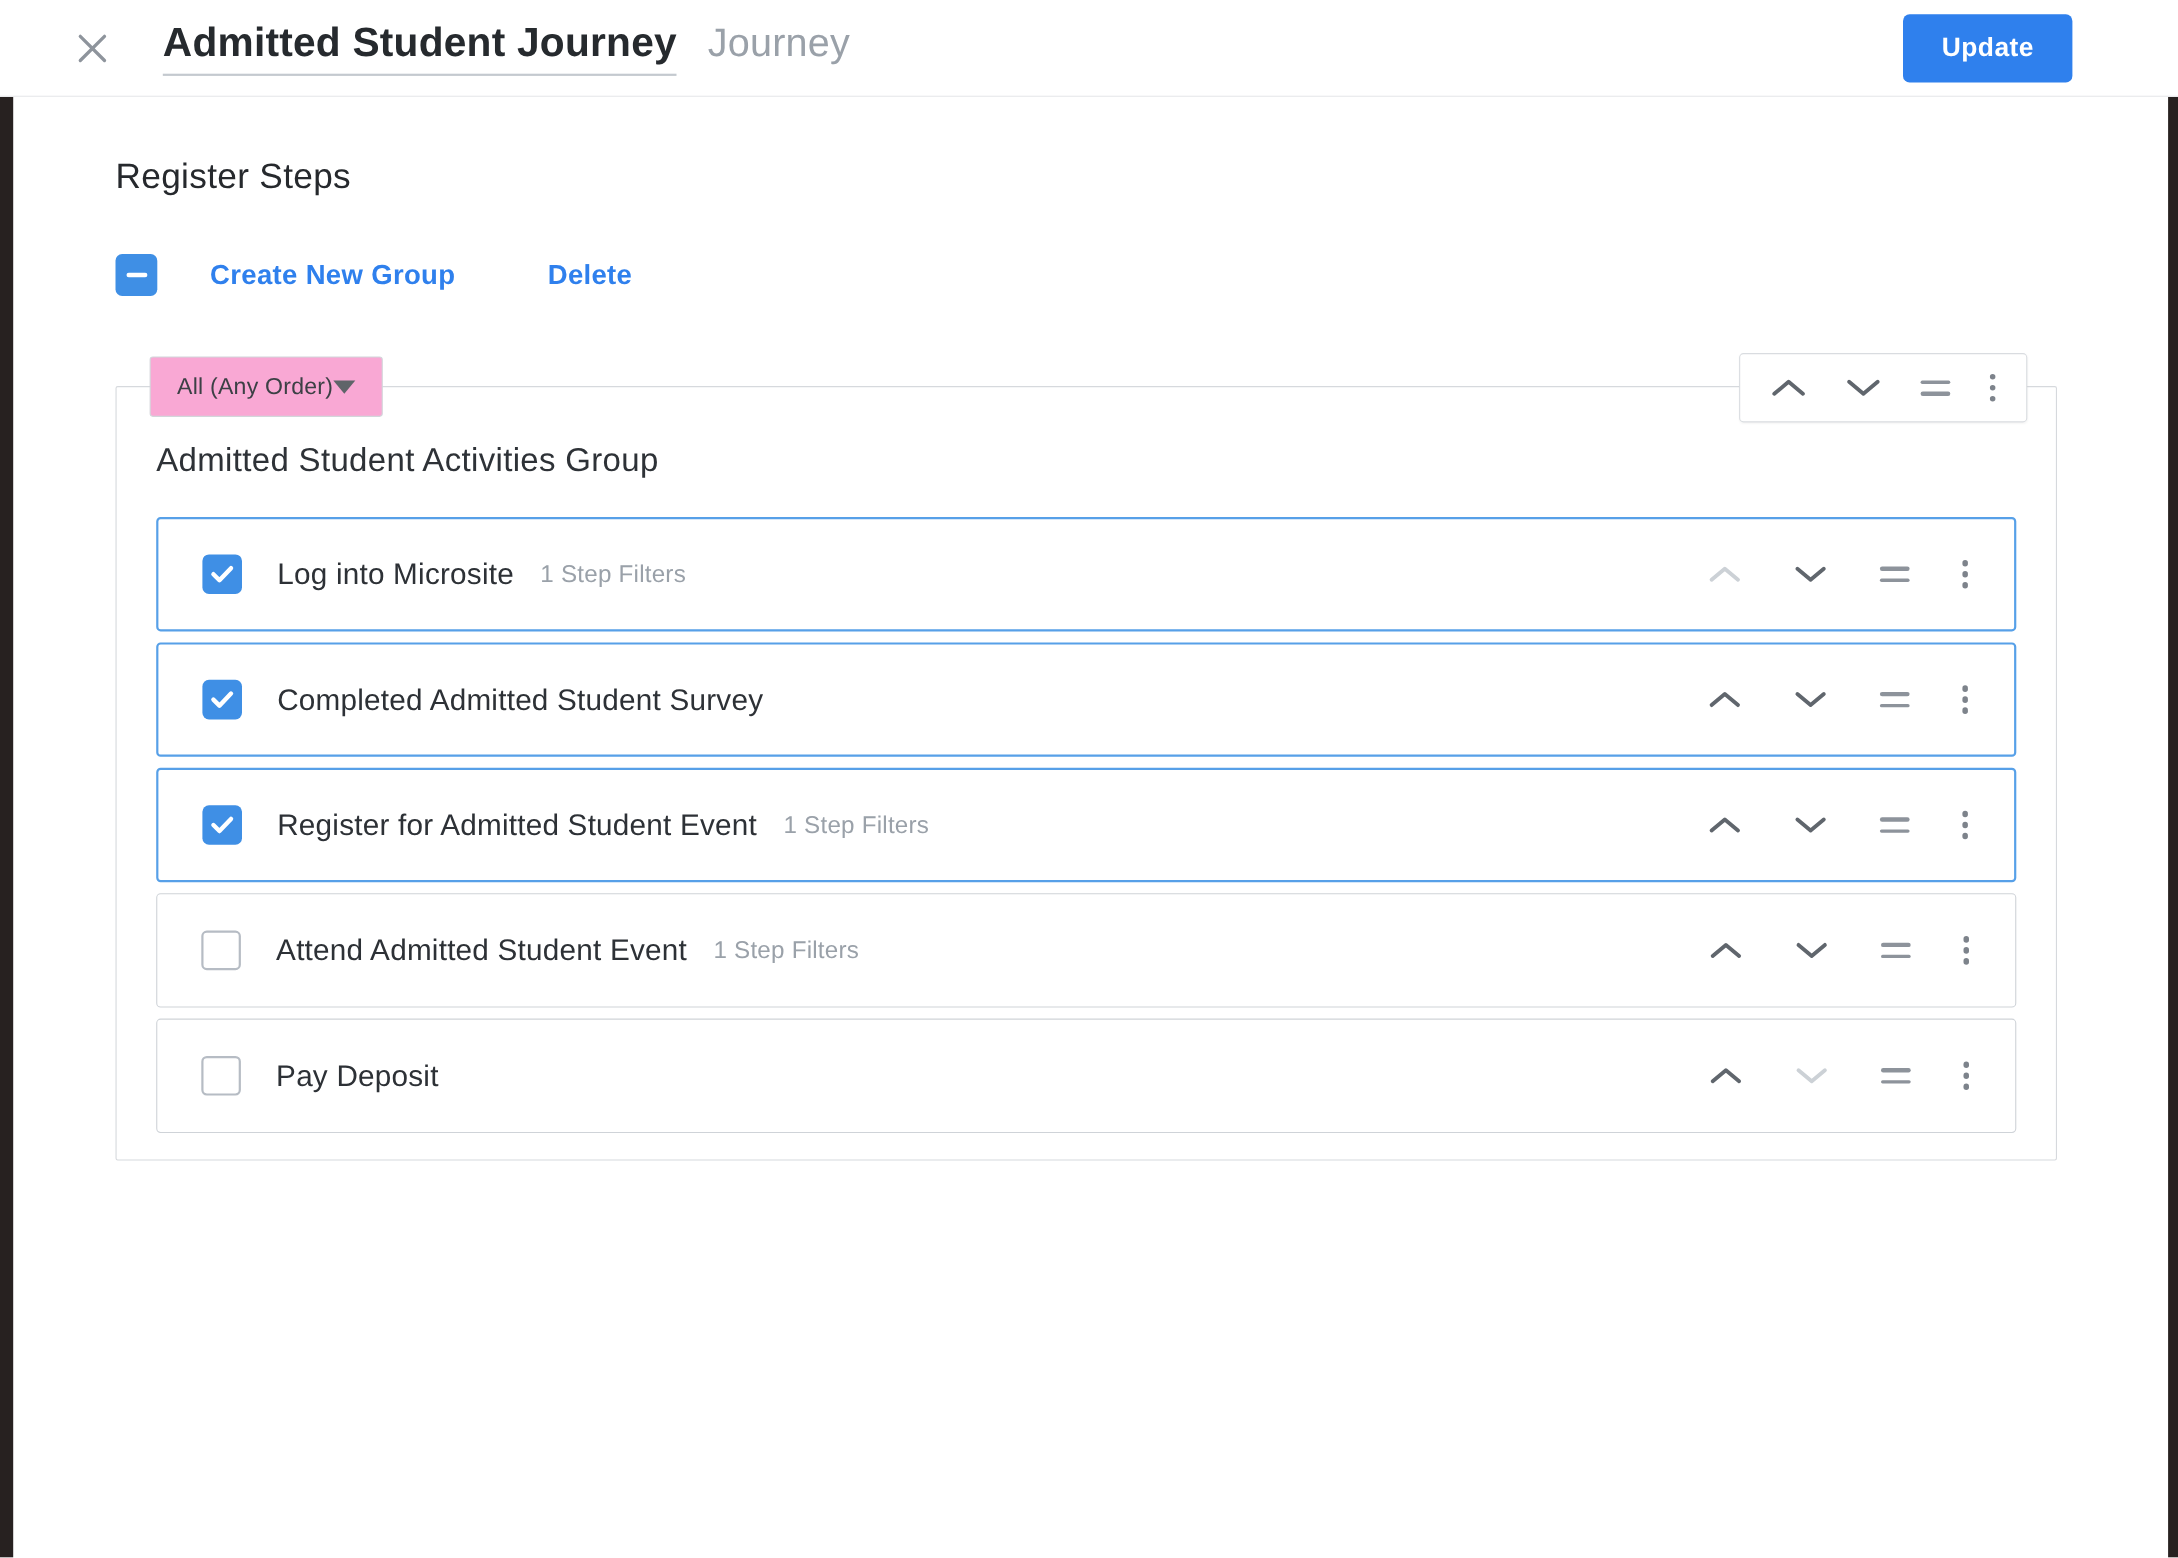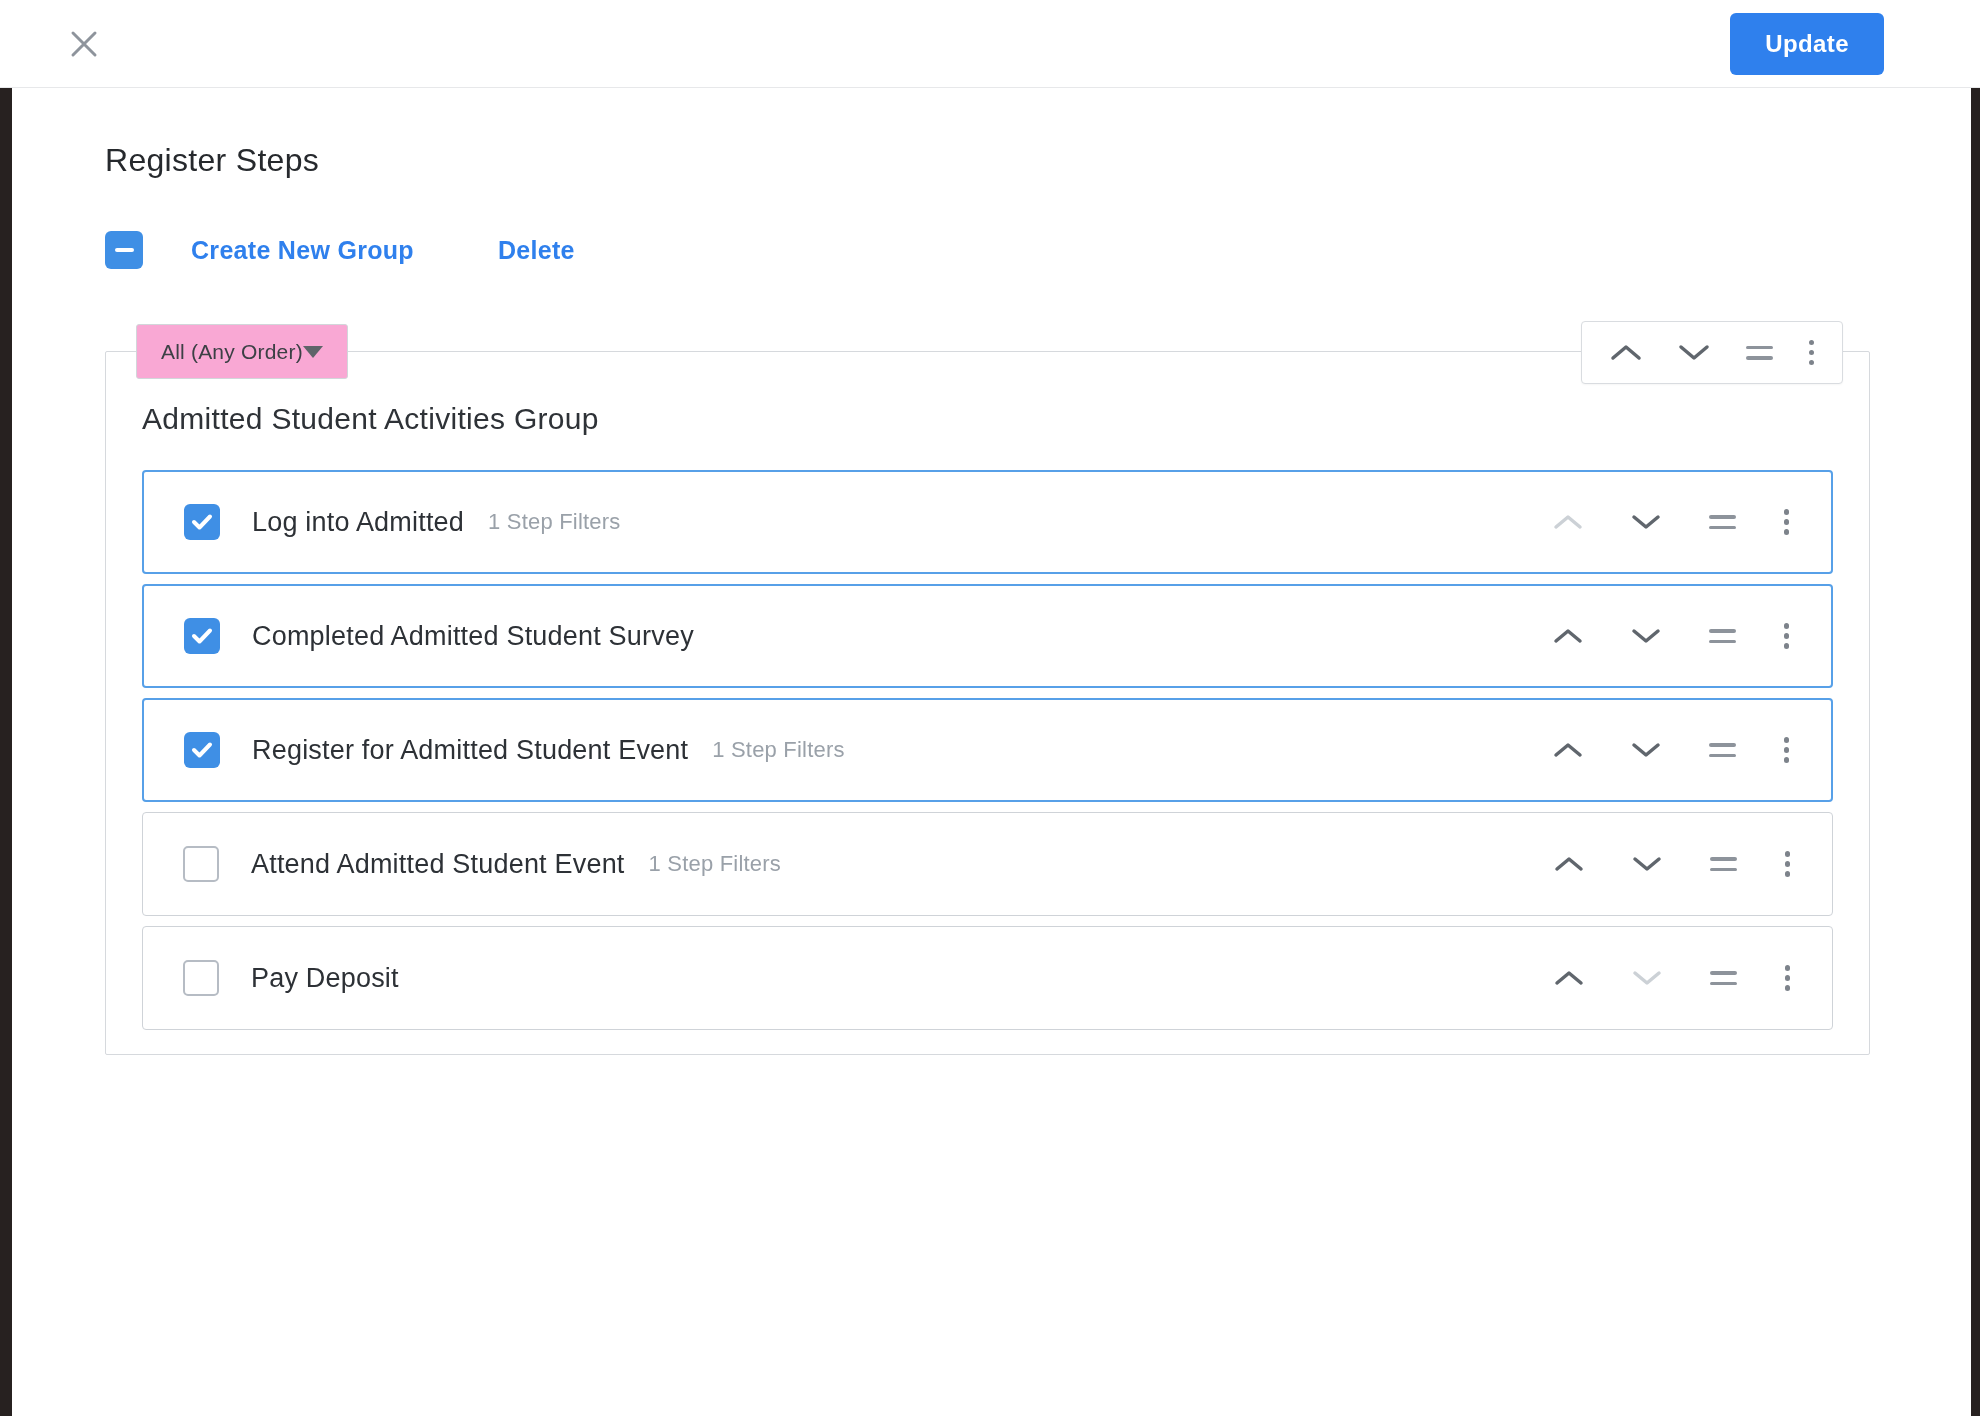--- a/index.html
+++ b/index.html
@@ -139,20 +139,24 @@
 
 <div class="edge left"></div>
 <div class="edge right"></div>
 
 <div class="topbar">
   <span class="close-btn">
     <svg width="32" height="32" viewBox="0 0 32 32">
         <path d="M5 5 L27 27 M27 5 L5 27" stroke="currentColor" stroke-width="3" stroke-linecap="round" fill="none"></path>
       </svg>
   </span>
+  <div class="title-wrap">
+    <span class="page-title">Admitted Student Journey</span>
+    <span class="page-subtitle">Journey</span>
+  </div>
   <button class="update-btn">Update</button>
 </div>
 
 <div class="content">
 
   <h2 class="section-heading">Register Steps</h2>
 
   <div class="toolbar">
     <span class="checkbox on">
       <span class="minus-bar"></span>
@@ -195,21 +199,21 @@
     </div>
 
     <div class="group-name">Admitted Student Activities Group</div>
 
     <div class="step-row first checked">
       <span class="checkbox on">
         <svg width="22" height="18" viewBox="0 0 22 18">
             <path d="M3 9 L8.5 14.5 L19 3.5" stroke="#fff" stroke-width="4" fill="none" stroke-linecap="round" stroke-linejoin="round"></path>
           </svg>
       </span>
-      <span class="step-label">Log into Admitted</span>
+      <span class="step-label">Log into Microsite</span>
       <span class="step-filters">1 Step Filters</span>
       <div class="row-actions">
         <span class="icon-btn light">
             <svg width="30" height="16" viewBox="0 0 30 16">
               <path d="M3 13 L15 3 L27 13" fill="none" stroke="currentColor" stroke-width="3.5" stroke-linecap="round" stroke-linejoin="round"></path>
             </svg>
           </span>
         <span class="icon-btn">
             <svg width="30" height="16" viewBox="0 0 30 16">
               <path d="M3 3 L15 13 L27 3" fill="none" stroke="currentColor" stroke-width="3.5" stroke-linecap="round" stroke-linejoin="round"></path>

